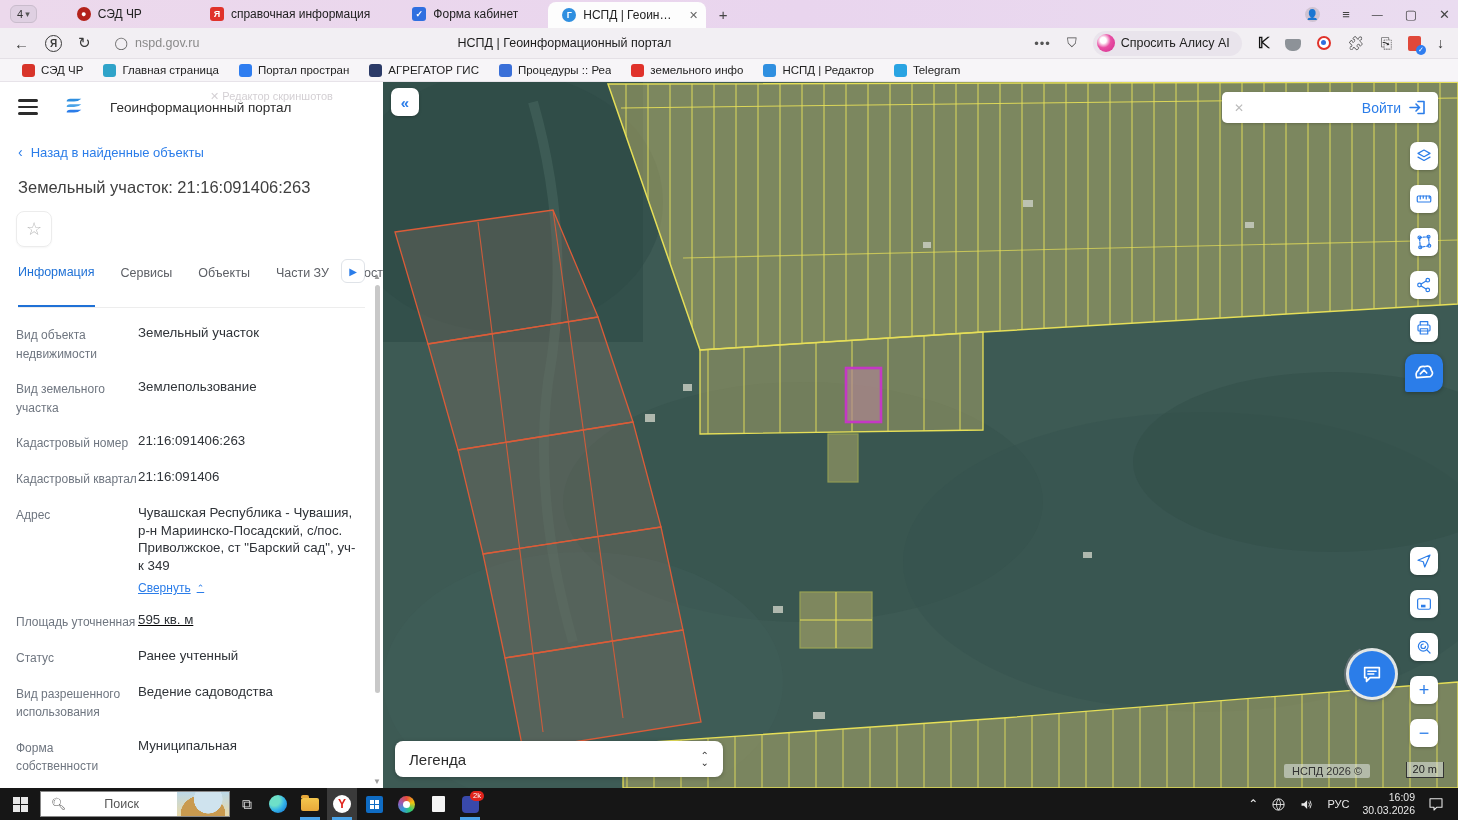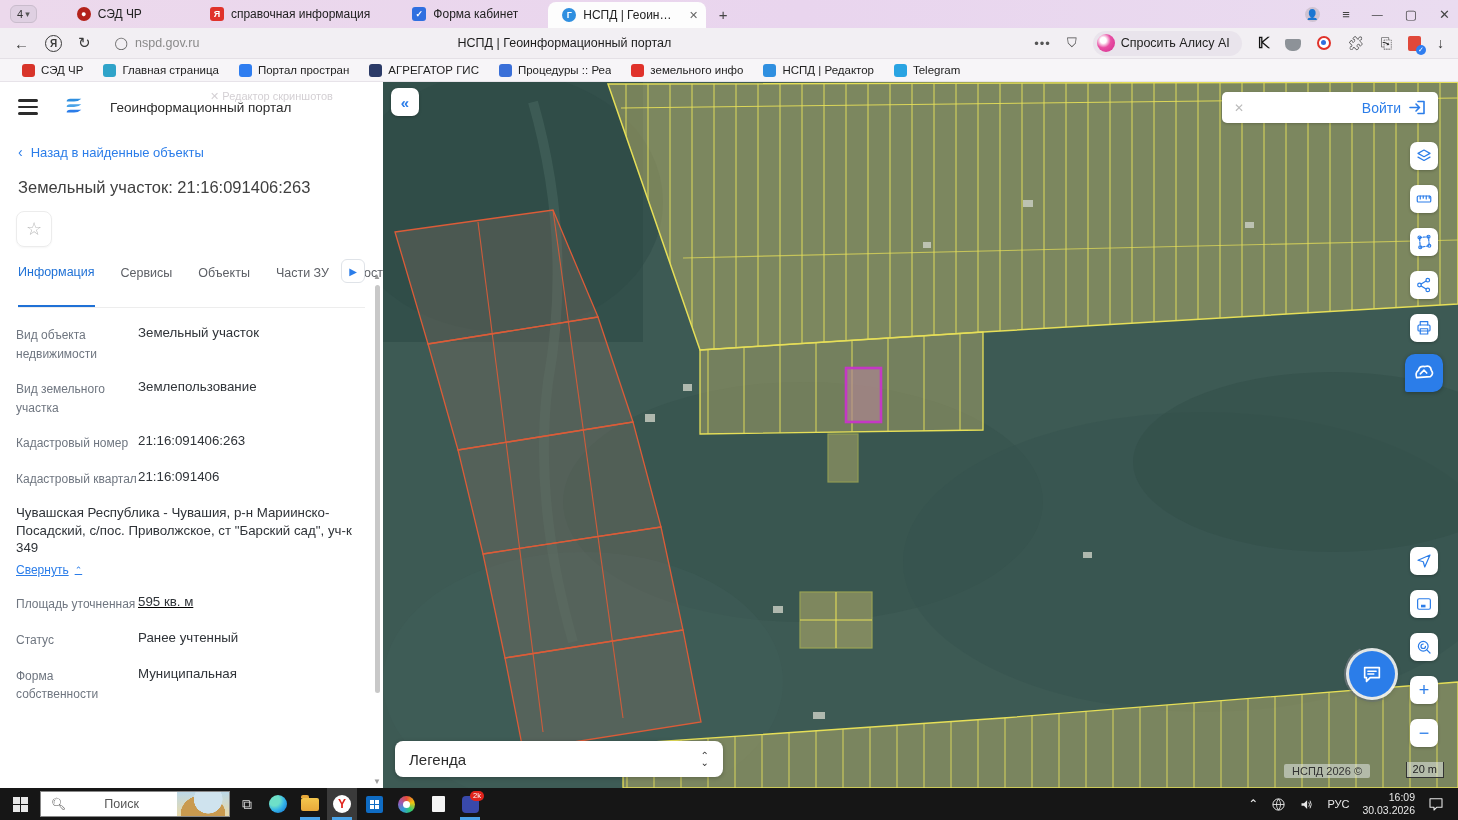--- a/index.html
+++ b/index.html
@@ -307,20 +307,21 @@
 
       <div class="frow">
         <div class="flabel">Кадастровый квартал</div>
         <div style="flex:1;">
           <div class="fvalue">21:16:091406</div>
 
         </div>
       </div>
 
       <div class="frow">
+        <div class="flabel">Адрес</div>
         <div style="flex:1;">
           <div class="fvalue">Чувашская Республика - Чувашия, р-н Мариинско-Посадский, с/пос. Приволжское, ст "Барский сад", уч-к 349</div>
           <div class="flink">
             <span>Свернуть</span>
             <span class="ch">⌃</span>
           </div>
         </div>
       </div>
 
       <div class="frow">
@@ -333,20 +334,27 @@
 
       <div class="frow">
         <div class="flabel">Статус</div>
         <div style="flex:1;">
           <div class="fvalue">Ранее учтенный</div>
 
         </div>
       </div>
 
 
+      <div class="frow">
+        <div class="flabel">Вид разрешенного использования</div>
+        <div style="flex:1;">
+          <div class="fvalue">Ведение садоводства</div>
+
+        </div>
+      </div>
 
       <div class="frow">
         <div class="flabel">Форма собственности</div>
         <div style="flex:1;">
           <div class="fvalue">Муниципальная</div>
 
         </div>
       </div>
 
     </div>

